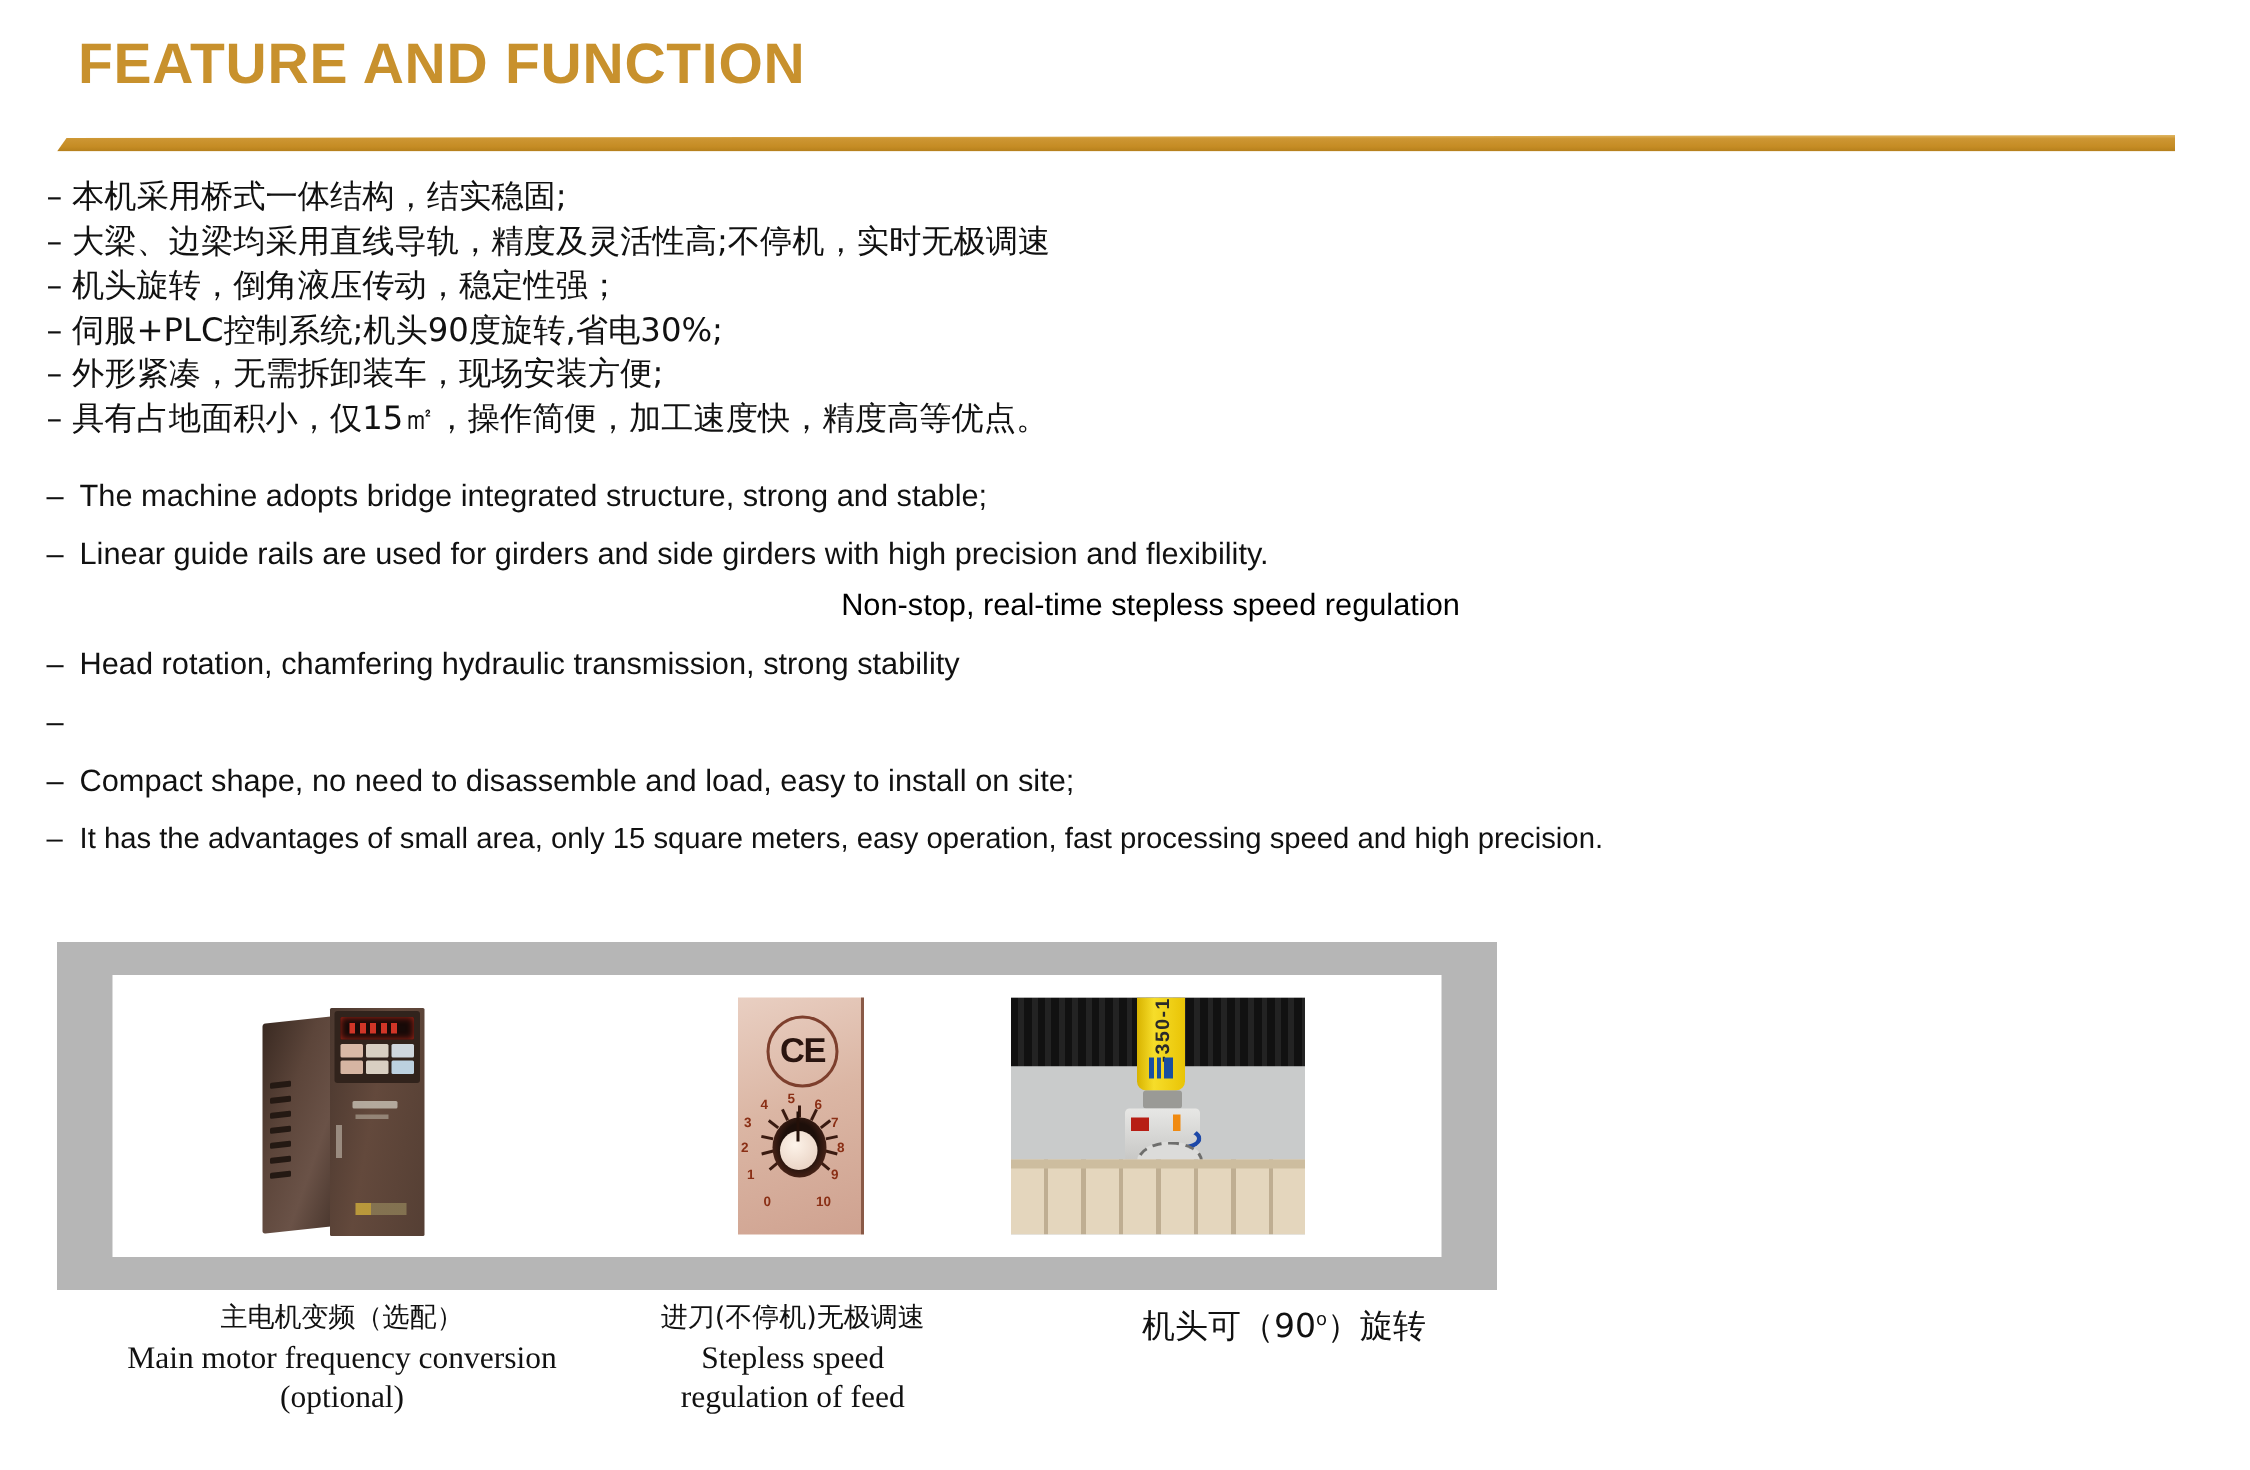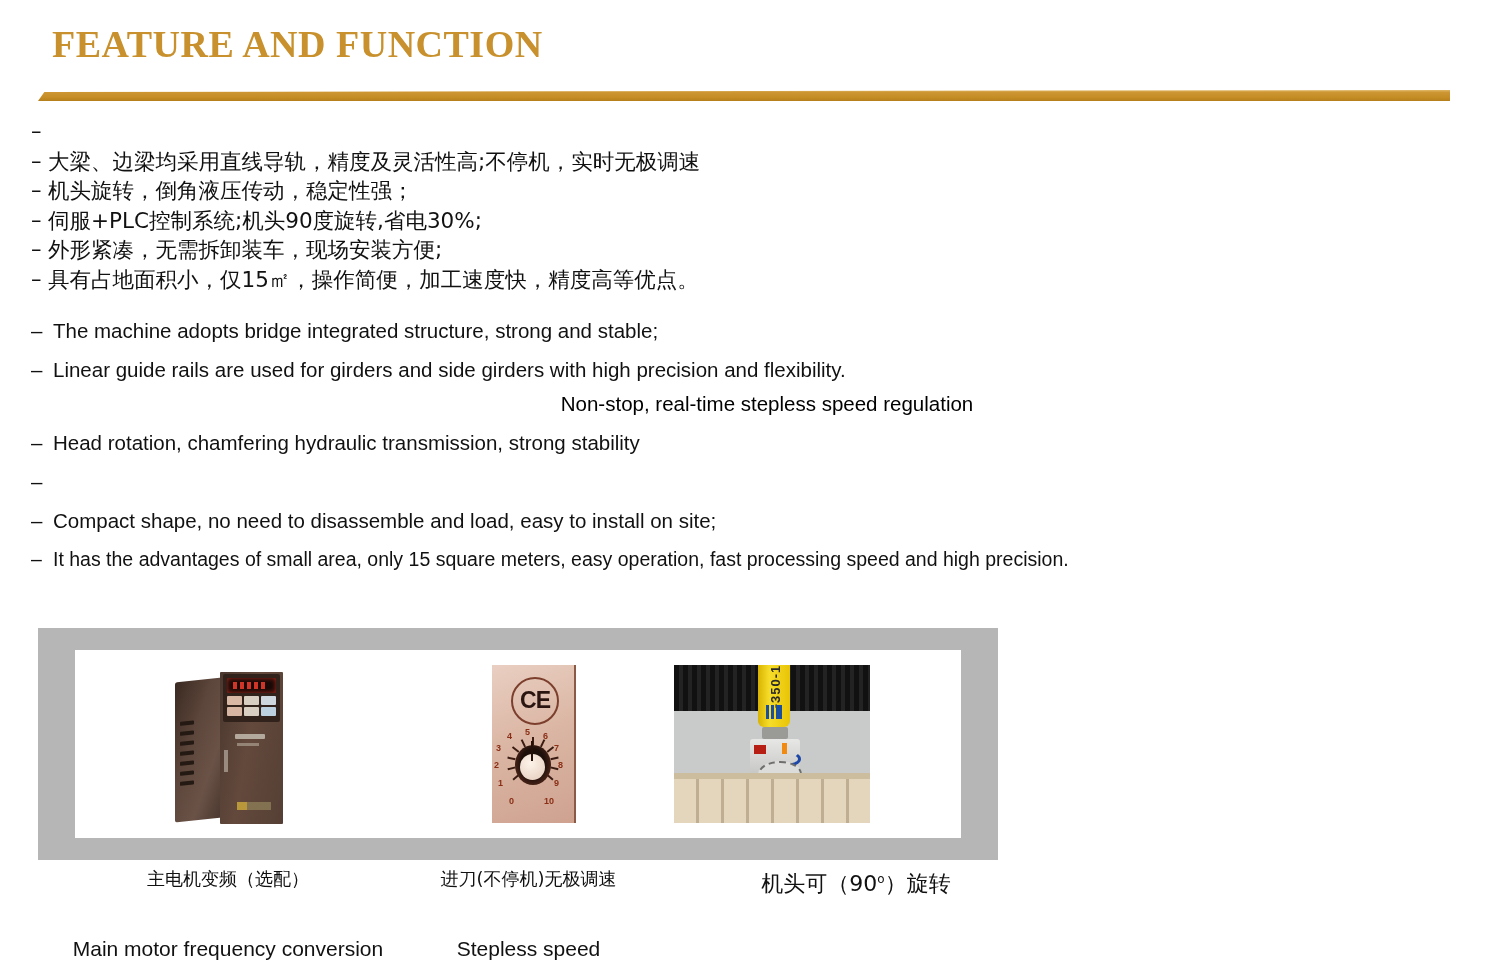--- a/index.html
+++ b/index.html
@@ -15,21 +15,21 @@
   
   .page-header{position:absolute;left:38px;top:22px;width:1420px;}
   .title-line{display:flex;align-items:baseline;white-space:nowrap;}
   .title-cn{
     font-size:40px;font-weight:bold;letter-spacing:1px;
     color:#c8912d;font-family:"DejaVu Sans","Liberation Sans",sans-serif;
   }
   .title-en{
     font-size:38px;font-weight:bold;letter-spacing:0.5px;
     color:#c8912d;margin-left:14px;
-    font-family:Liberation Serif, serif;
+    font-family:Liberation Sans, sans-serif;
   }
   .title-rule{
     position:absolute;left:0px;top:68px;width:1412px;height:11px;
     background:linear-gradient(180deg,#e0b764 0%,#cd9633 22%,#c58c24 70%,#b47f1c 100%);
     clip-path:polygon(0.45% 18%,100% 0%,100% 100%,0% 100%);
   }
 
   
   .cn-list{
     position:absolute;left:31px;top:117px;width:1420px;
@@ -181,42 +181,42 @@
 
   
   .captions{position:absolute;left:38px;top:866px;width:1000px;}
   .cap{position:absolute;text-align:center;}
   .cap .cn{
     font-size:18px;line-height:26px;font-weight:normal;color:#111;
     font-family:"DejaVu Sans","Liberation Sans",sans-serif;white-space:nowrap;
   }
   .cap .en{
     font-size:21px;line-height:26px;color:#111;
-    font-family:Liberation Sans, sans-serif;
-    margin-top:44px;
+    font-family:Liberation Serif, serif;
   }
   .cap.c1{left:0px;width:380px;}
   .cap.c2{left:348px;width:285px;}
   .cap.c3{left:628px;width:380px;}
   .cap.c3 .cn,.cap.c3 .en{font-size:22px;}
   .deg-sup{font-size:12px;vertical-align:super;}
 </style>
 </head>
 <body>
 
 <div class="page-header">
   <div class="title-line">
     <span class="title-en">FEATURE AND FUNCTION</span>
   </div>
   <div class="title-rule"></div>
 </div>
 
 <div class="cn-list">
   <div class="cn-item">
     <span class="cn-dash">–</span>
+    <span class="cn-text">本机采用桥式一体结构，结实稳固;</span>
   </div>
   <div class="cn-item">
     <span class="cn-dash">–</span>
     <span class="cn-text">大梁、边梁均采用直线导轨，精度及灵活性高;不停机，实时无极调速</span>
   </div>
   <div class="cn-item">
     <span class="cn-dash">–</span>
     <span class="cn-text">机头旋转，倒角液压传动，稳定性强；</span>
   </div>
   <div class="cn-item">

